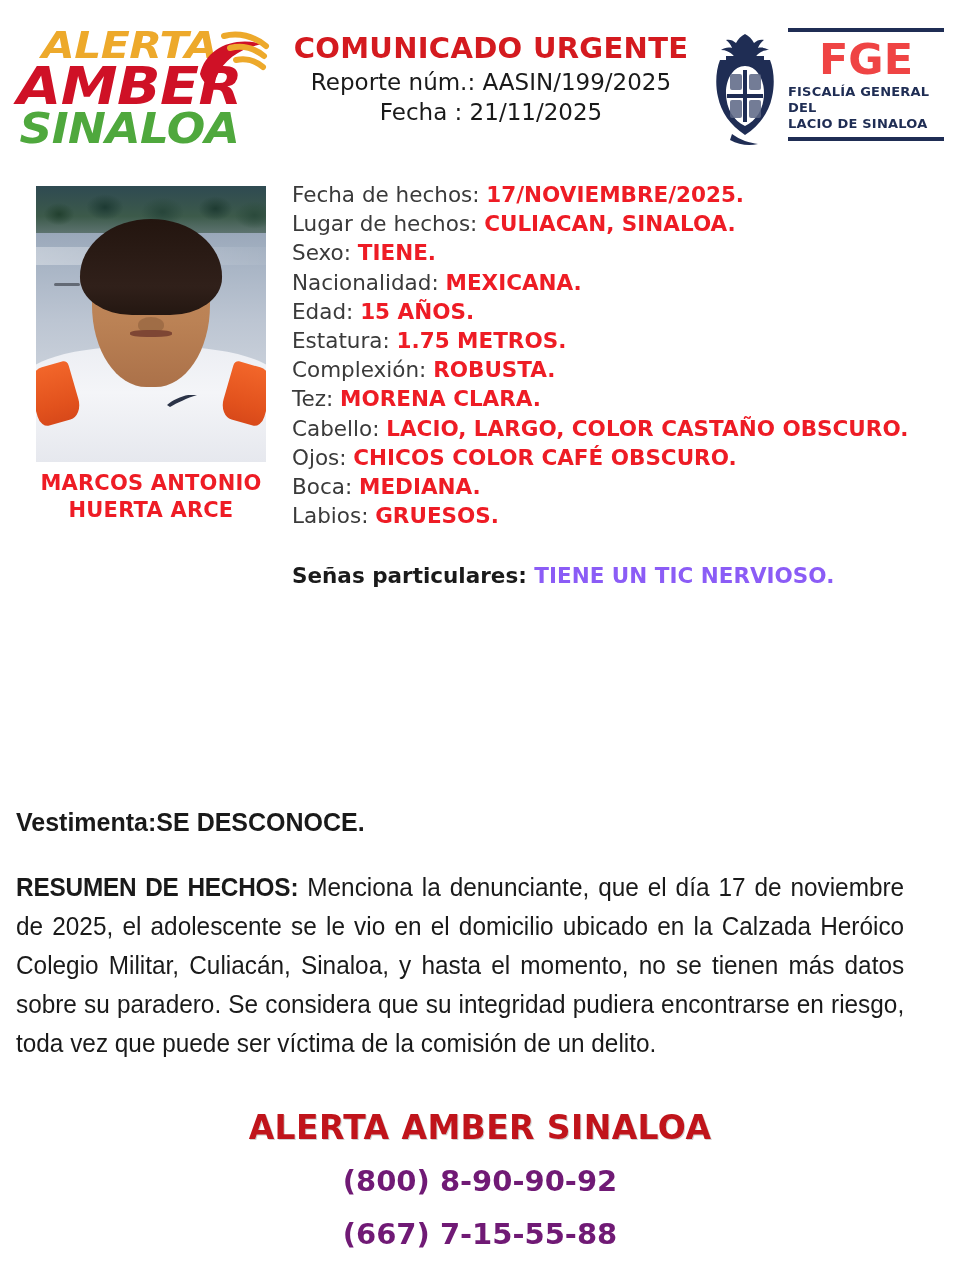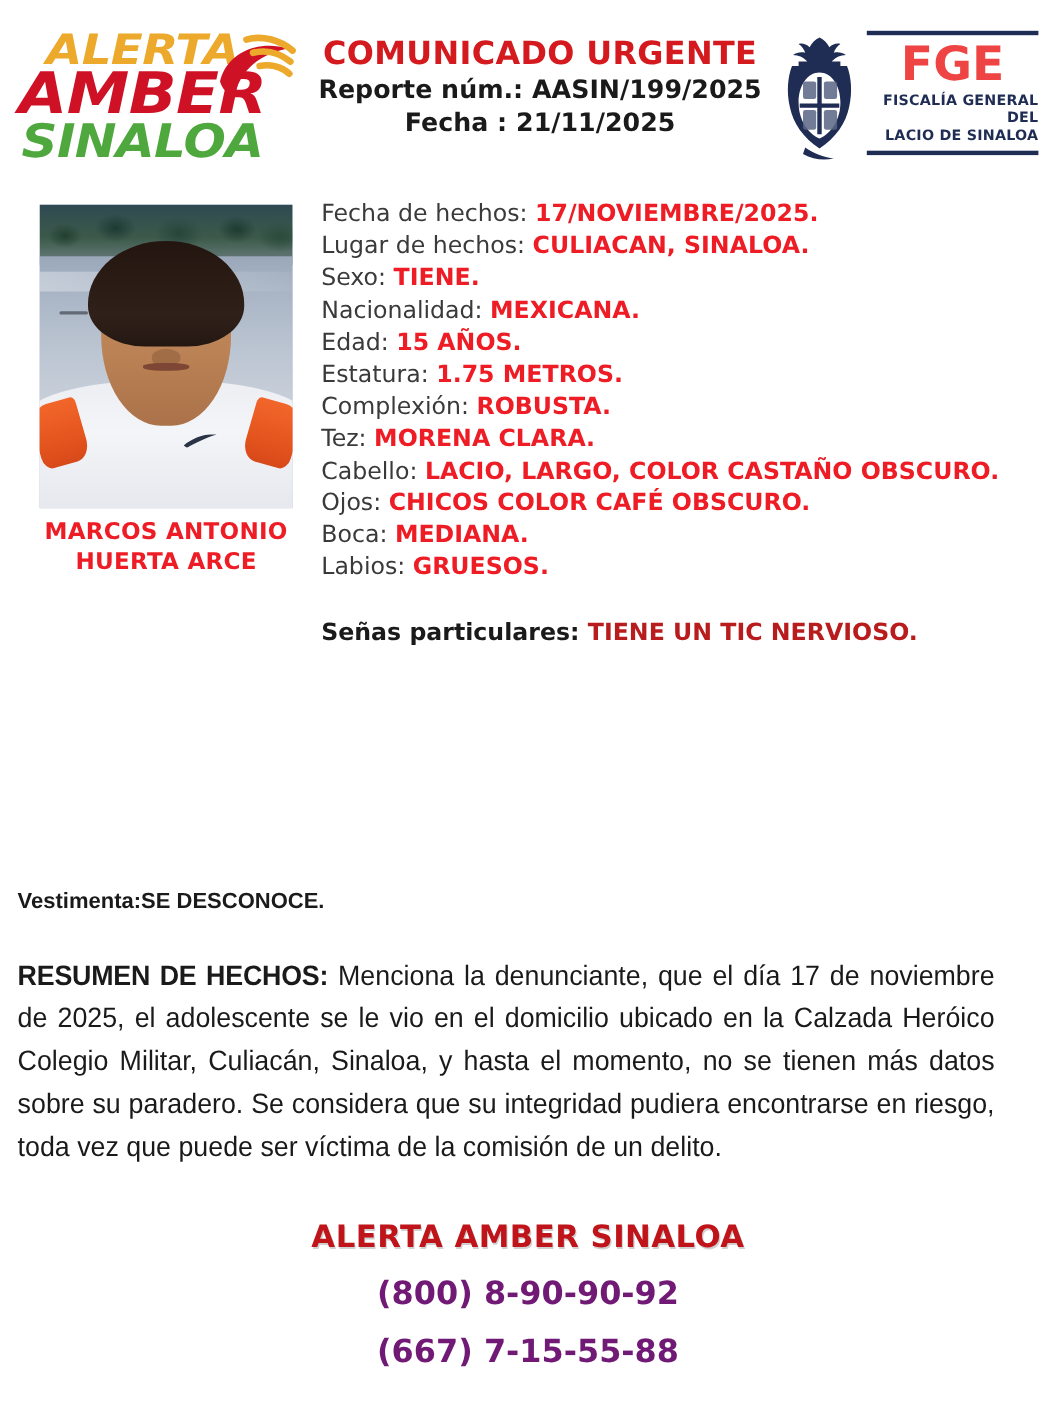--- a/index.html
+++ b/index.html
@@ -83,21 +83,21 @@
     font-size: 29px;
     font-weight: 700;
     color: #d41a1f;
     letter-spacing: 0.3px;
     line-height: 1.12;
     white-space: nowrap;
   }
   .reporte, .fecha-hdr {
     font-family: "DejaVu Sans", sans-serif;
     font-size: 23px;
-    font-weight: 700;
+    font-weight: 400;
     color: #1a1a1a;
     line-height: 1.3;
     white-space: nowrap;
   }
   .reporte { margin-top: 4px; }
 
   
   .fge {
     position: absolute;
     left: 712px; top: 28px;
@@ -128,21 +128,21 @@
     line-height: 1;
     text-align: center;
     margin: 6px 0 3px 0;
   }
   .fge-name {
     font-family: "DejaVu Sans", sans-serif;
     font-weight: 700;
     font-size: 13px;
     color: #1f2d54;
     line-height: 1.22;
-    text-align: right;
+    text-align: left;
     letter-spacing: 0.2px;
     margin-bottom: 5px;
   }
 
   
   .photo-col {
     position: absolute;
     left: 22px; top: 186px;
     width: 258px;
   }
@@ -298,28 +298,28 @@
     color: #ee1c25;
   }
   .senas {
     margin-top: 33px;
     font-family: "DejaVu Sans", sans-serif;
     font-size: 21.5px;
     font-weight: 700;
     color: #1a1a1a;
     white-space: nowrap;
   }
-  .senas .val { color: #b91c1c; }
+  .senas .val { color: #8b5cf6; }
 
   
   .vestimenta {
     position: absolute;
     left: 16px; top: 808px;
     font-family: "Liberation Sans", sans-serif;
-    font-size: 20px;
+    font-size: 25px;
     font-weight: 700;
     color: #1a1a1a;
   }
   .resumen {
     position: absolute;
     left: 16px; top: 868px;
     width: 930px;
     font-family: "Liberation Sans", sans-serif;
     font-size: 25.5px;
     line-height: 39px;
@@ -336,21 +336,21 @@
   
   .footer {
     position: absolute;
     left: 0; top: 1108px;
     width: 960px;
     text-align: center;
   }
   .footer-title {
     font-family: "DejaVu Sans", sans-serif;
     font-weight: 700;
-    font-size: 28px;
+    font-size: 33px;
     color: #c0141b;
     letter-spacing: 0.4px;
     text-shadow: 1px 1px 0 rgba(120,120,120,0.35);
     line-height: 1.2;
   }
   .footer-phone {
     font-family: "DejaVu Sans", sans-serif;
     font-weight: 700;
     font-size: 29px;
     color: #701a75;

